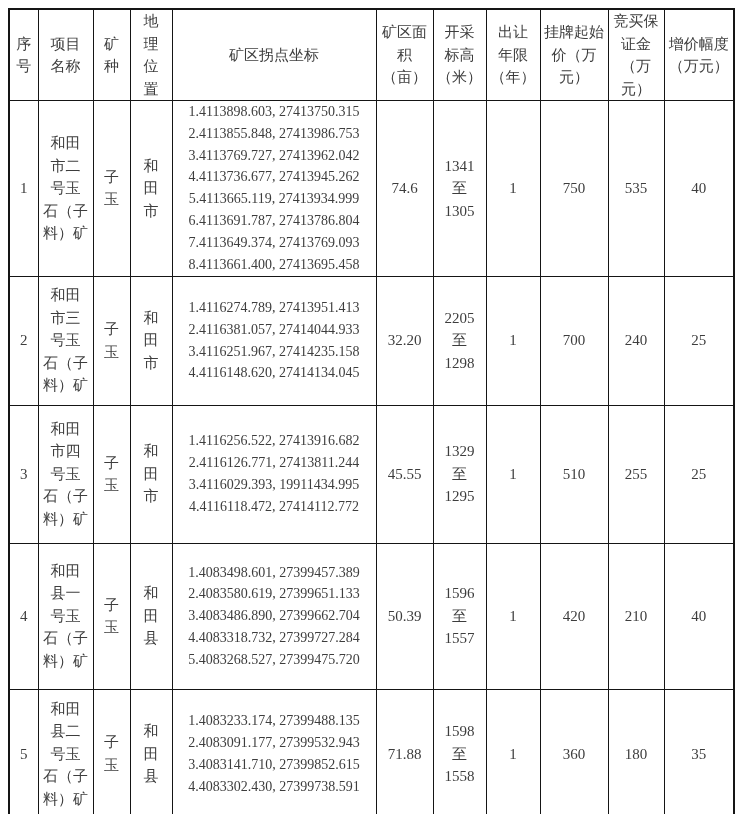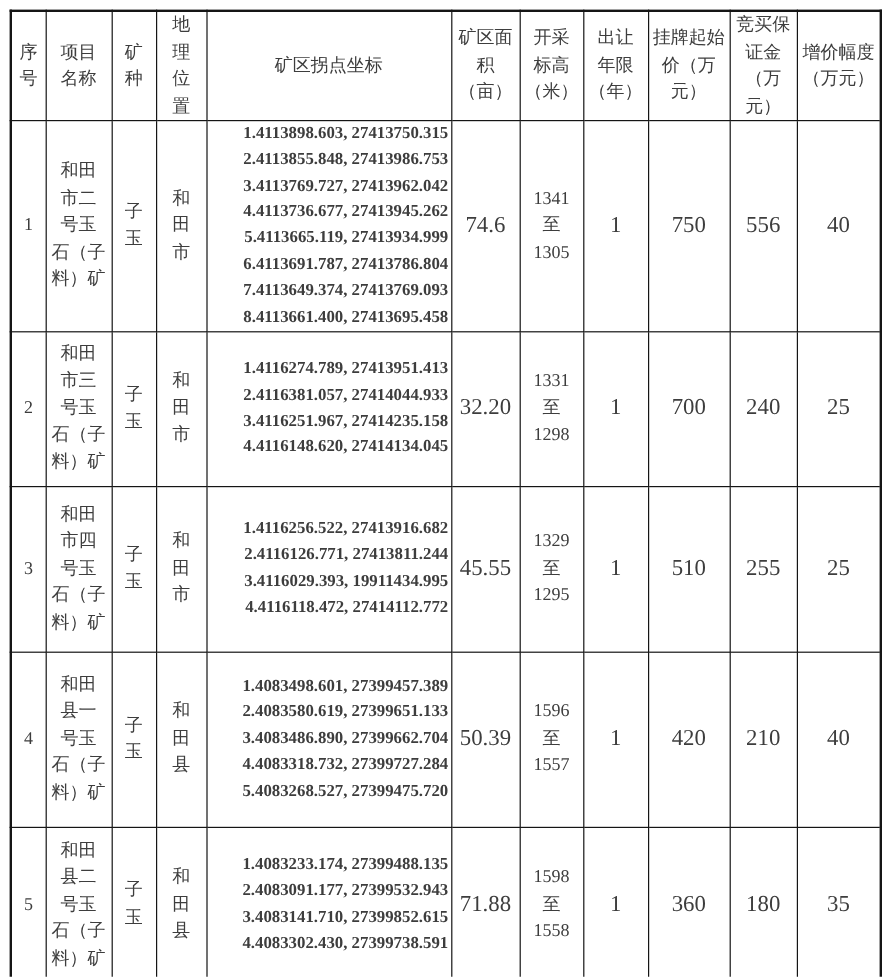--- a/index.html
+++ b/index.html
@@ -28,27 +28,26 @@
     font-size: 15px;
     color: #3d3d3d;
     text-align: center;
     vertical-align: middle;
     white-space: pre-line;
     line-height: 1.5;
     padding: 0 2px;
     overflow: hidden;
   }
   td.coords {
-    text-align: right;
+    text-align: center;
     font-size: 14px;
     line-height: 1.56;
-    font-weight: bold;
   }
   td.num, td.area {
-    font-size: 19px;
+    font-size: 15px;
   }
 </style>
 </head>
 <body>
 
 <div class="page">
   <table class="listing">
     <colgroup>
       <col style="width:29px">
         <col style="width:55px">
@@ -112,41 +111,41 @@
 5.4113665.119, 27413934.999
 6.4113691.787, 27413786.804
 7.4113649.374, 27413769.093
 8.4113661.400, 27413695.458</td>
         <td class="area">74.6</td>
         <td>1341
 至
 1305</td>
         <td class="num">1</td>
         <td class="num">750</td>
-        <td class="num">556</td>
+        <td class="num">535</td>
         <td class="num">40</td>
       </tr>
       <tr style="height:129px">
         <td>2</td>
         <td>和田
 市三
 号玉
 石（子
 料）矿</td>
         <td>子
 玉</td>
         <td>和
 田
 市</td>
         <td class="coords">1.4116274.789, 27413951.413
 2.4116381.057, 27414044.933
 3.4116251.967, 27414235.158
 4.4116148.620, 27414134.045</td>
         <td class="area">32.20</td>
-        <td>1331
+        <td>2205
 至
 1298</td>
         <td class="num">1</td>
         <td class="num">700</td>
         <td class="num">240</td>
         <td class="num">25</td>
       </tr>
       <tr style="height:138px">
         <td>3</td>
         <td>和田

